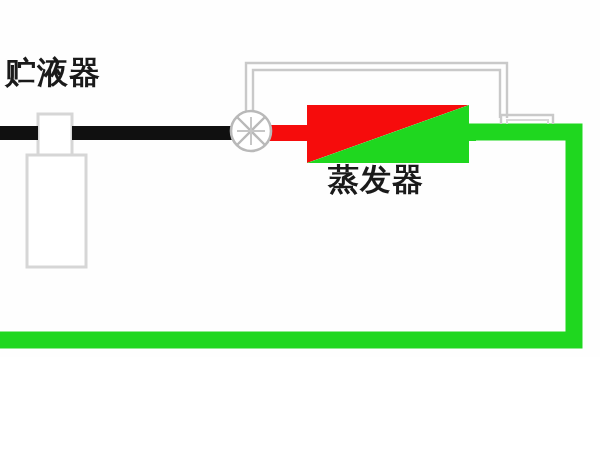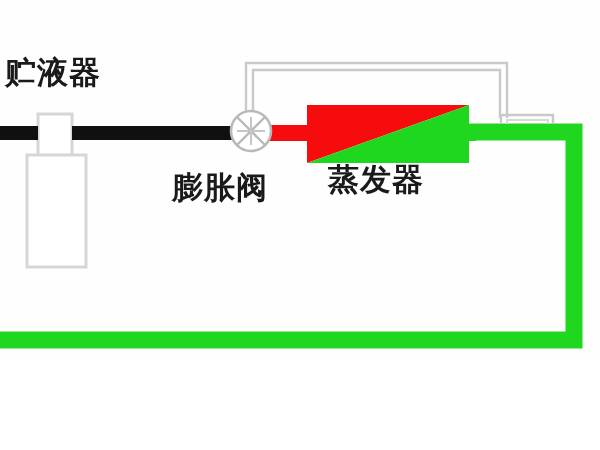--- a/index.html
+++ b/index.html
@@ -107,17 +107,16 @@
       <polygon points="307,105 469,105 307,163" fill="#f60c0c"></polygon>
       <polygon points="469,105 469,163 307,163" fill="#1fd71f"></polygon>
     </g>
 
     <rect x="462" y="124" width="14" height="17" fill="#1fd71f"></rect>
 
   </svg>
 
   <div class="label" id="label-receiver">贮液器</div>
 
-  <div class="label" id="label-expansion-valve">膨胀阀</div>
 
   <div class="label" id="label-evaporator">蒸发器</div>
 
 </div>
 
 </body></html>

